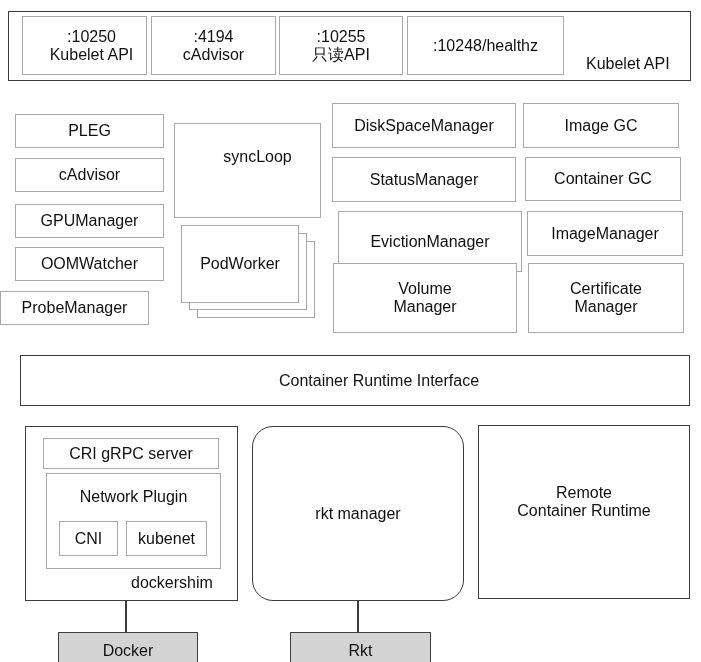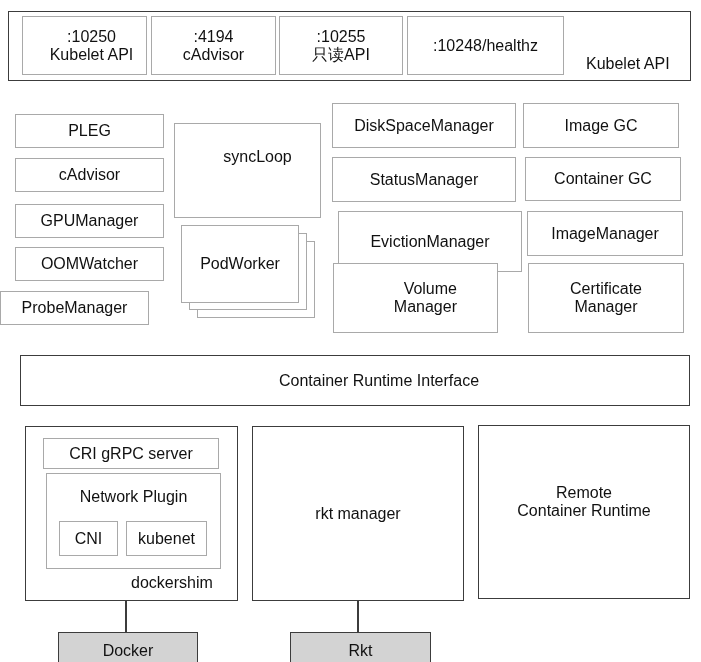--- a/index.html
+++ b/index.html
@@ -64,21 +64,21 @@
 
 <div class="box thin" style="left:332px;top:103px;width:184px;height:45px;">
     <span>DiskSpaceManager</span>
   </div>
 <div class="box thin" style="left:332px;top:157px;width:184px;height:45px;">
     <span>StatusManager</span>
   </div>
 <div class="box thin" style="left:338px;top:211px;width:184px;height:61px;">
     <span>EvictionManager</span>
   </div>
-<div class="box thin" style="left:333px;top:263px;width:165px;height:70px;padding:0 40px;text-align:right;">
+<div class="box thin" style="left:333px;top:263px;width:184px;height:70px;padding:0 40px;">
     <span>Volume Manager</span>
   </div>
 
 <div class="box thin" style="left:523px;top:103px;width:156px;height:45px;">
     <span>Image GC</span>
   </div>
 <div class="box thin" style="left:525px;top:157px;width:156px;height:44px;align-items:center;">
     <span>Container GC</span>
   </div>
 <div class="box thin" style="left:527px;top:211px;width:156px;height:45px;">
@@ -100,21 +100,21 @@
   <span>Network Plugin</span>
 </div>
 <div class="box thin" style="left:59px;top:521px;width:59px;height:35px;">
   <span>CNI</span>
 </div>
 <div class="box thin" style="left:126px;top:521px;width:81px;height:35px;">
   <span>kubenet</span>
 </div>
 <span class="label" style="left:131px;top:574px;">dockershim</span>
 
-<div class="box dark" style="left:252px;top:426px;width:212px;height:175px;">
+<div class="box dark" style="left:252px;top:426px;width:212px;height:175px;border-radius:21px;">
   <span>rkt manager</span>
 </div>
 
 <div class="box dark" style="left:478px;top:425px;width:212px;height:174px;padding-bottom:20px;">
   <span>Remote</span>
   <span>Container Runtime</span>
 </div>
 
 <div class="line" style="left:125px;top:600px;height:33px;"></div>
 <div class="line" style="left:357px;top:600px;height:33px;"></div>

